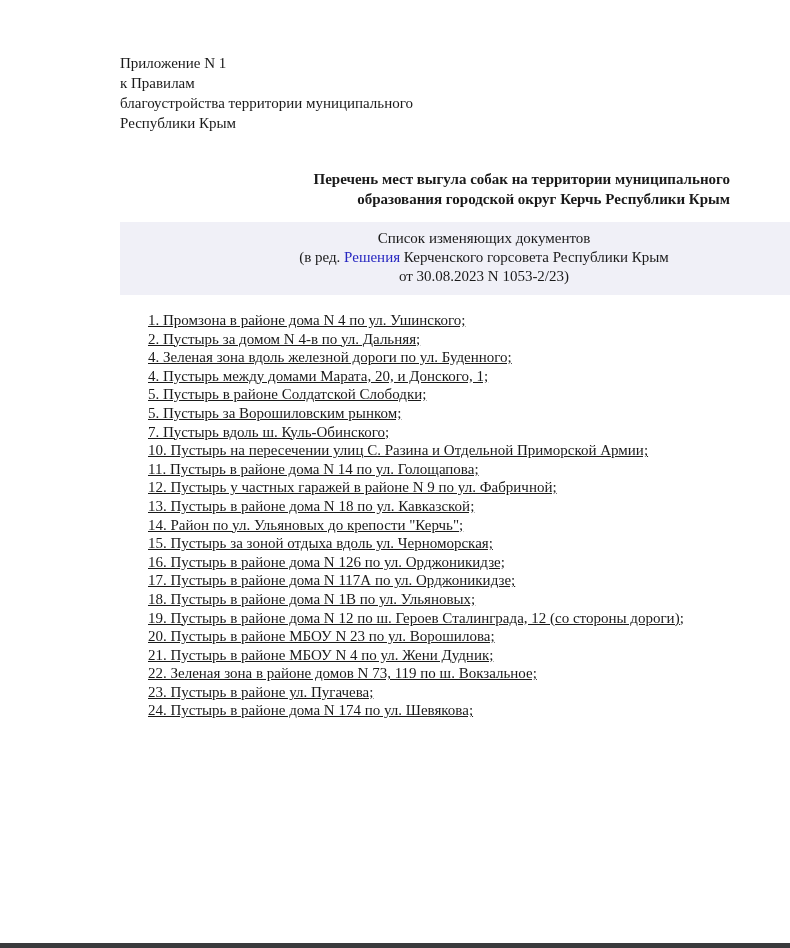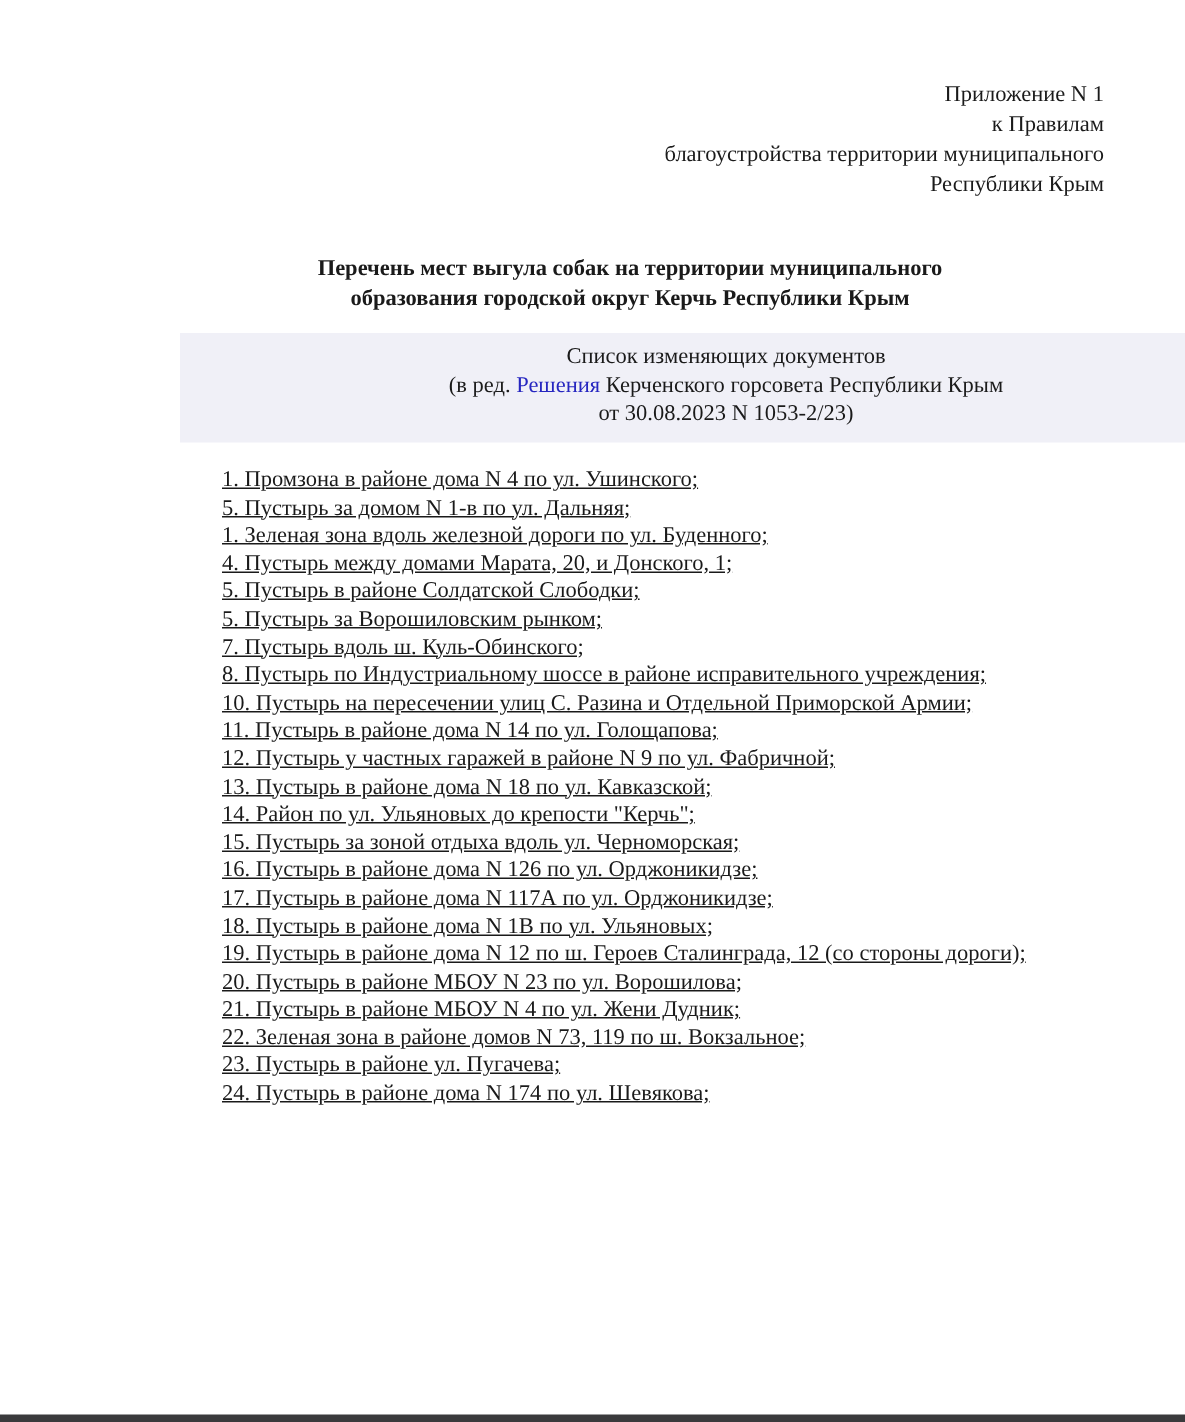--- a/index.html
+++ b/index.html
@@ -14,27 +14,26 @@
     width: 790px; height: 948px;
     background: var(--page_bg);
     font-family: "Liberation Serif", "DejaVu Serif", serif;
     color: var(--text);
     overflow: hidden;
   }
   .page { position: relative; width: 790px; height: 948px; }
 
   .header-block {
     position: absolute; top: 53px; left: 120px; width: 616px;
-    text-align: right;
     font-size: 15px; line-height: 20px;
   }
 
   .title-block {
     position: absolute; top: 169px; left: 110px; width: 620px;
-    text-align: center;
+    text-align: right;
     font-size: 15px; line-height: 20px;
     font-weight: bold;
   }
 
   .amend-box {
     position: absolute; top: 222px; left: 120px; width: 728px;
     background: var(--box_bg);
     text-align: center;
     font-size: 15px; line-height: 19px;
     padding: 7px 0 9px 0;
@@ -85,27 +84,26 @@
   </div>
 
   <div class="amend-box">
     <div>Список изменяющих документов</div>
     <div><span>(в ред. </span><a class="link">Решения</a><span> Керченского горсовета Республики Крым</span></div>
     <div>от 30.08.2023 N 1053-2/23)</div>
   </div>
 
   <div class="places-list">
     <div class="li">1. Промзона в районе дома N 4 по ул. Ушинского;</div>
-    <div class="li">5. Пустырь за домом N 1-в по ул. Дальняя;</div>
-    <div class="li">1. Зеленая зона вдоль железной дороги по ул. Буденного;</div>
+    <div class="li">2. Пустырь за домом N 4-в по ул. Дальняя;</div>
+    <div class="li">4. Зеленая зона вдоль железной дороги по ул. Буденного;</div>
     <div class="li">4. Пустырь между домами Марата, 20, и Донского, 1;</div>
     <div class="li">5. Пустырь в районе Солдатской Слободки;</div>
     <div class="li">5. Пустырь за Ворошиловским рынком;</div>
     <div class="li">7. Пустырь вдоль ш. Куль-Обинского;</div>
-    <div class="li">8. Пустырь по Индустриальному шоссе в районе исправительного учреждения;</div>
     <div class="li">10. Пустырь на пересечении улиц С. Разина и Отдельной Приморской Армии;</div>
     <div class="li">11. Пустырь в районе дома N 14 по ул. Голощапова;</div>
     <div class="li">12. Пустырь у частных гаражей в районе N 9 по ул. Фабричной;</div>
     <div class="li">13. Пустырь в районе дома N 18 по ул. Кавказской;</div>
     <div class="li">14. Район по ул. Ульяновых до крепости "Керчь";</div>
     <div class="li">15. Пустырь за зоной отдыха вдоль ул. Черноморская;</div>
     <div class="li">16. Пустырь в районе дома N 126 по ул. Орджоникидзе;</div>
     <div class="li">17. Пустырь в районе дома N 117А по ул. Орджоникидзе;</div>
     <div class="li">18. Пустырь в районе дома N 1В по ул. Ульяновых;</div>
     <div class="li">19. Пустырь в районе дома N 12 по ш. Героев Сталинграда, 12 (со стороны дороги);</div>

